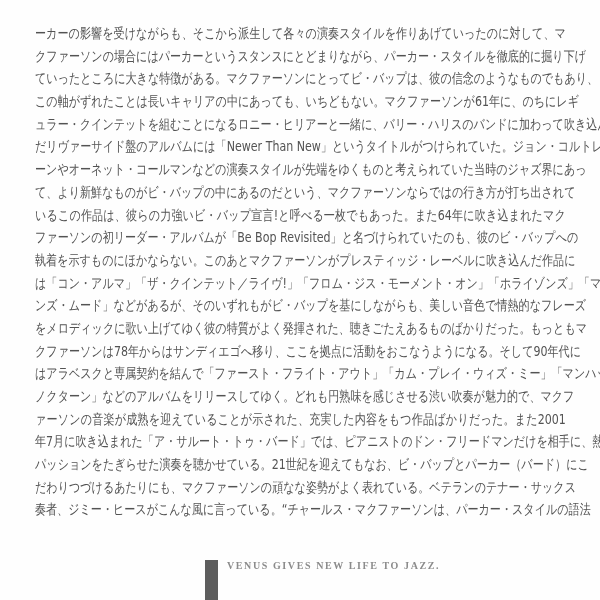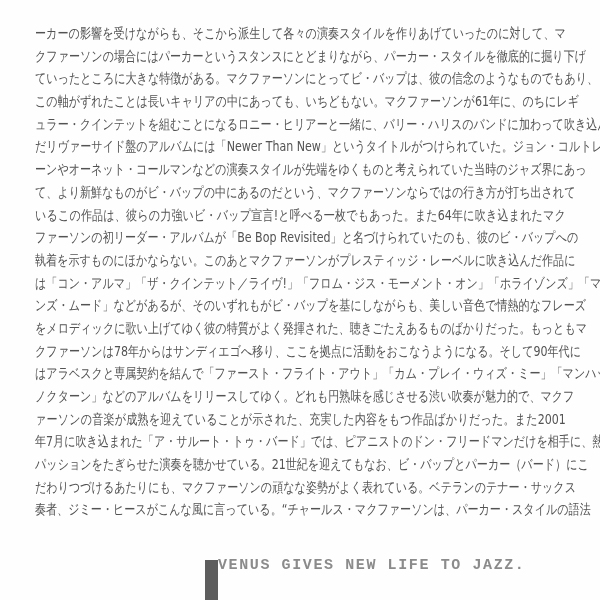--- a/index.html
+++ b/index.html
@@ -44,22 +44,23 @@
     align-items: flex-start;
   }
   .footer-bar {
     width: 13px;
     height: 42px;
     margin-top: 2px;
     background: #5d5d5d;
     flex: none;
   }
   .footer-text {
-    font-family: Liberation Mono, monospace;
-    font-size: 15px;
+    margin-left: 9px;
+    font-family: Liberation Serif, serif;
+    font-size: 10px;
     line-height: 16px;
     letter-spacing: 1.6px;
     color: #8b8b8b;
     font-weight: 700;
     white-space: nowrap;
   }
   .footer-text .it {
     font-style: italic;
   }
 </style>

